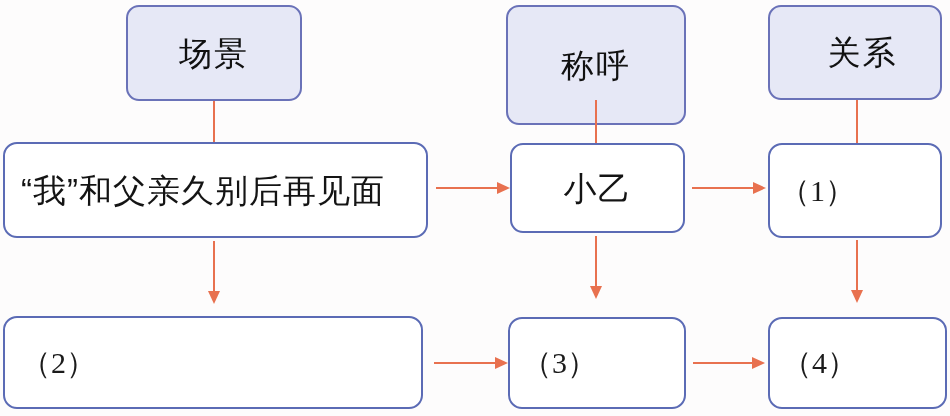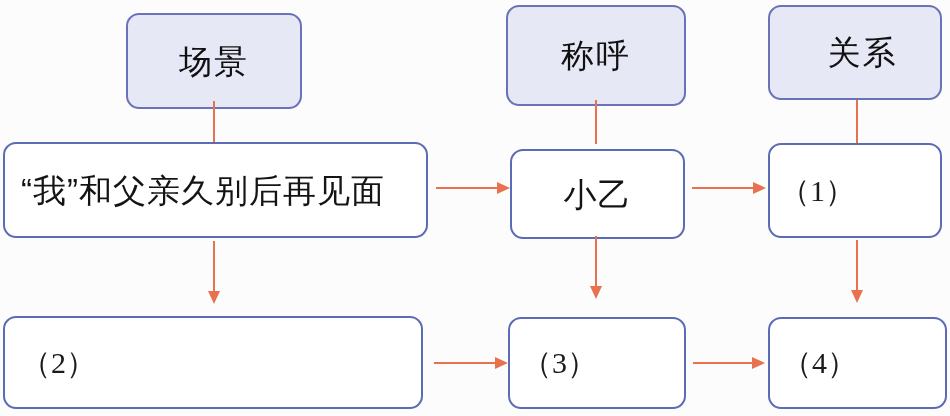--- a/index.html
+++ b/index.html
@@ -42,21 +42,21 @@
     letter-spacing: 2px;
     font-weight: 400;
     color: #111111;
   }
   .node.cn .label {
     font-size: 33px;
     letter-spacing: 1px;
     color: #141414;
   }
   .node.center { justify-content: center; }
-  .node.leftpad { justify-content: flex-start; padding-left: 14px; }
+  .node.leftpad { justify-content: flex-start; padding-left: 14px; border-radius: 14px; }
   .node .label.placeholder {
     font-family: "Liberation Serif", "DejaVu Serif", serif;
     font-size: 30px;
     letter-spacing: 0px;
     color: #1b1b1b;
   }
 
   
   .vline {
     position: absolute;
@@ -83,41 +83,41 @@
     border-top: 6px solid transparent;
     border-bottom: 6px solid transparent;
     border-left: 13px solid #e8714f;
   }
 </style>
 </head>
 <body>
 
 <div id="canvas">
 
-  <div class="node header" style="left:126px; top:5px; width:176px; height:96px;margin-top:8px;">
+  <div class="node header" style="left:126px; top:5px; width:176px; height:96px;">
     <span class="label">场景</span>
   </div>
 
-  <div class="node header" style="left:506px; top:5px; width:180px; height:101px;">
+  <div class="node header" style="left:506px; top:5px; width:180px; height:120px;">
     <span class="label">称呼</span>
   </div>
 
   <div class="node header" style="left:768px; top:5px; width:174px; height:95px;padding-left:15px;">
     <span class="label">关系</span>
   </div>
 
   <div class="vline" style="left:213px; top:101px; height:42px;"></div>
   <div class="vline" style="left:595px; top:100px; height:44px;"></div>
   <div class="vline" style="left:856px; top:100px; height:44px;"></div>
 
   <div class="node cn leftpad" style="left:3px; top:142px; width:425px; height:96px; padding-left:16px;">
     <span class="label">“我”和父亲久别后再见面</span>
   </div>
 
-  <div class="node cn center" style="left:510px; top:149px; width:175px; height:90px;">
+  <div class="node cn center" style="left:510px; top:143px; width:175px; height:90px;">
     <span class="label">小乙</span>
   </div>
 
   <div class="node leftpad" style="left:768px; top:143px; width:174px; height:95px; padding-left:10px;">
     <span class="label placeholder">（1）</span>
   </div>
 
   <div class="hline" style="left:436px; top:187px; width:62px;"></div>
   <div class="arrow-right" style="left:497px; top:182px;"></div>
 

